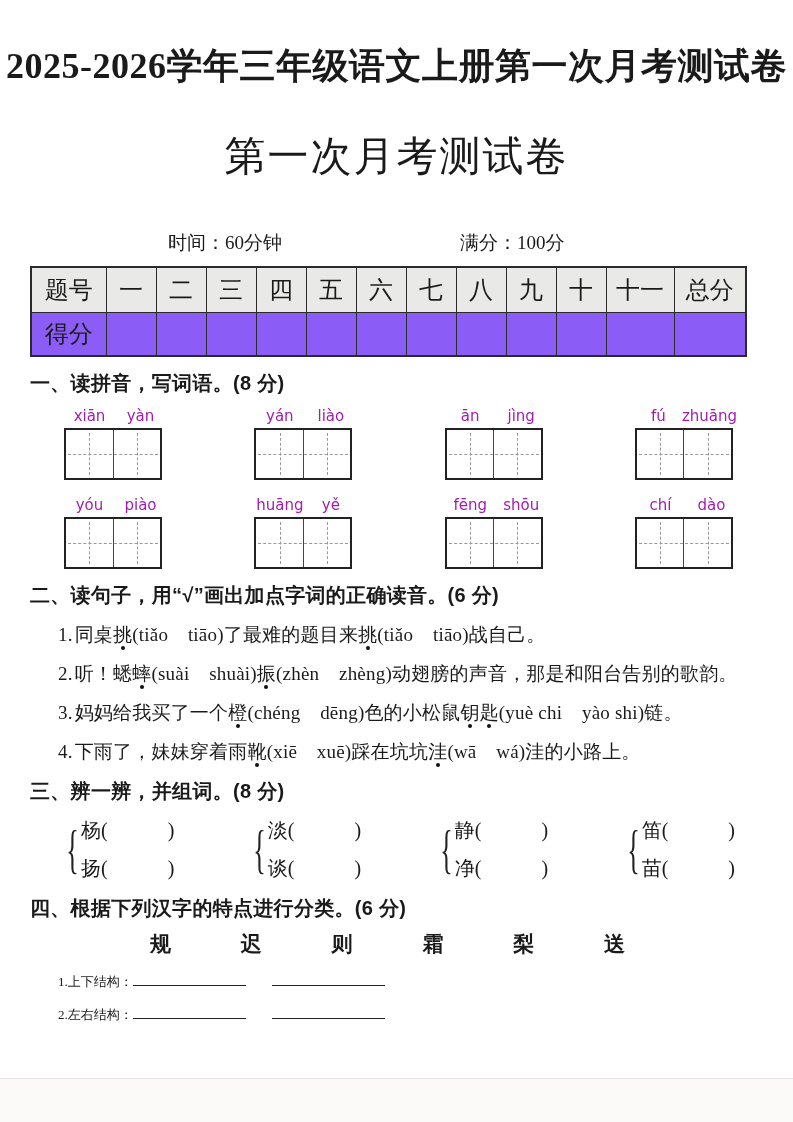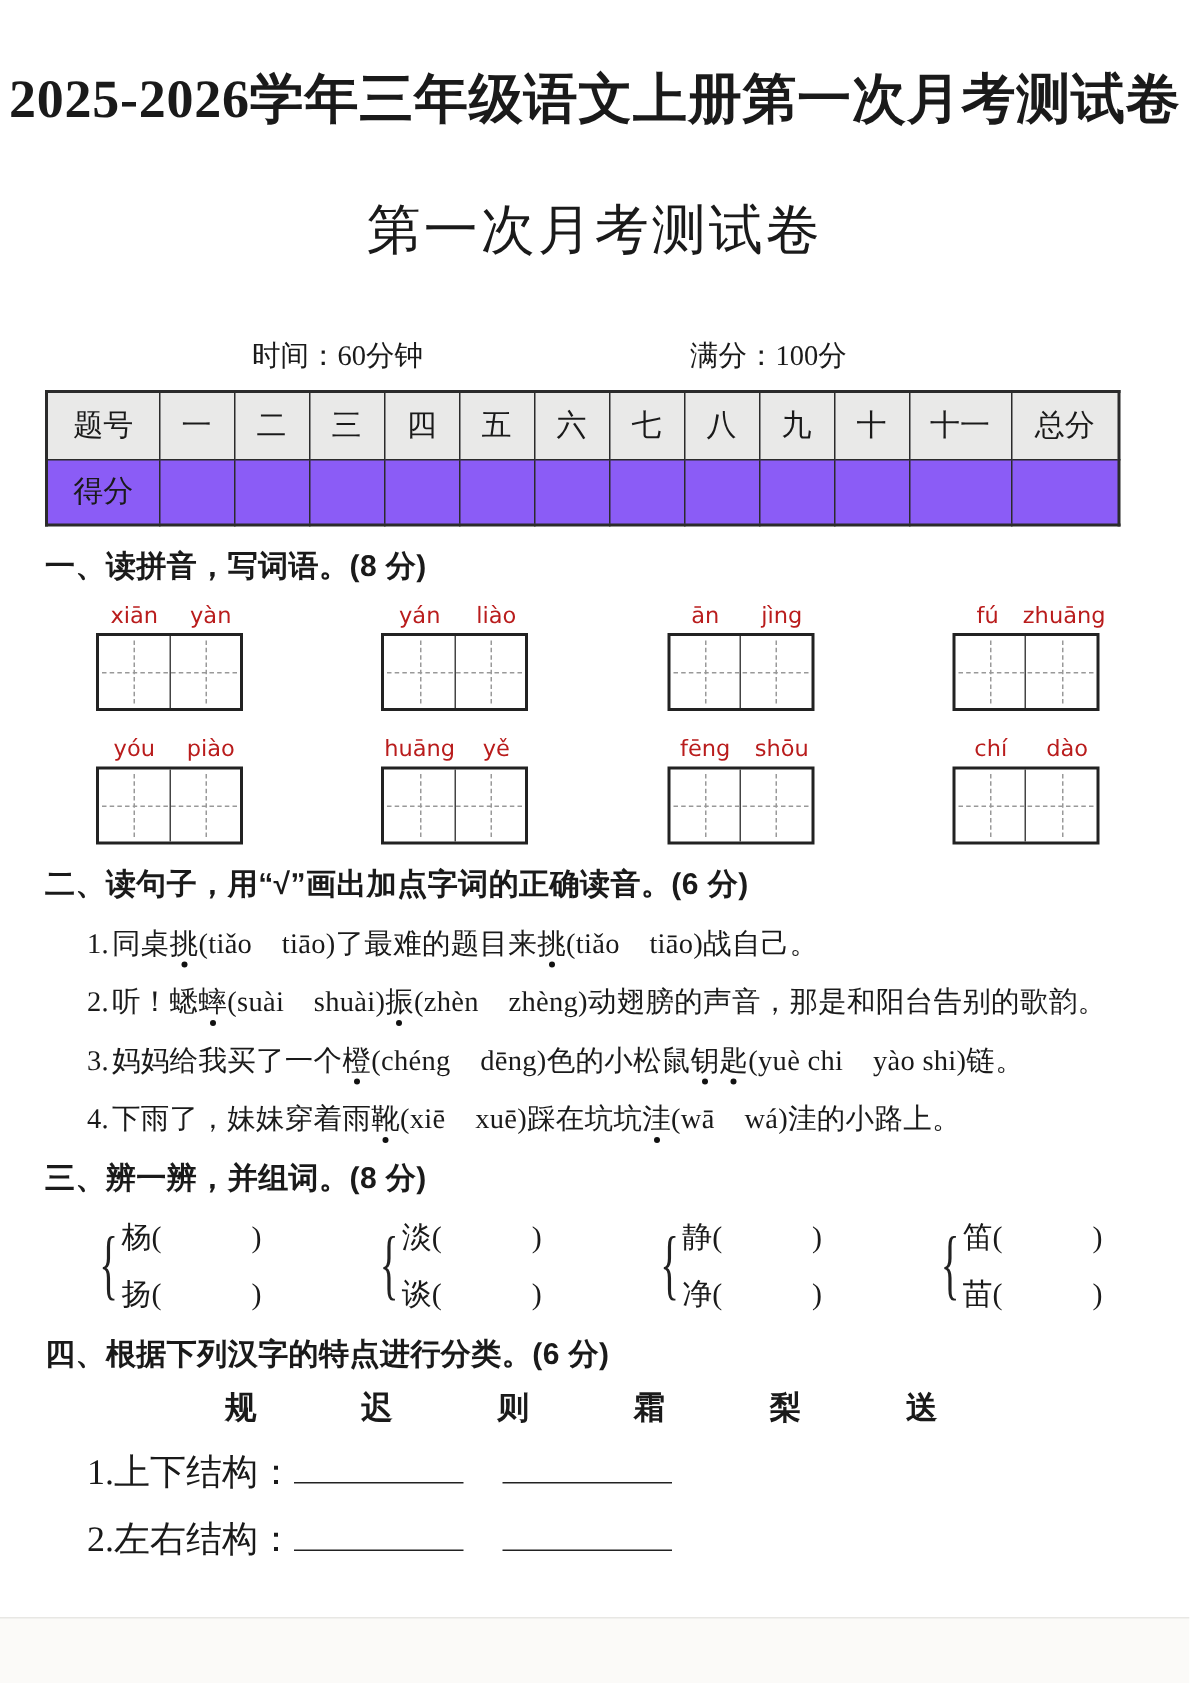--- a/index.html
+++ b/index.html
@@ -17,21 +17,21 @@
     padding-top: 42px;
     text-align: center;
     font-size: 36px;
     font-weight: 800;
     letter-spacing: 0.5px;
     font-family: "Liberation Serif", "DejaVu Serif", serif;
   }
   .subtitle {
     margin-top: 38px;
     text-align: center;
-    font-size: 36px;
+    font-size: 41px;
     font-weight: 500;
     letter-spacing: 2px;
   }
   .info-line {
     margin-top: 46px;
     display: flex;
     font-size: 19px;
   }
   .info-time { margin-left: 168px; }
   .info-score { margin-left: 178px; }
@@ -39,21 +39,21 @@
   table.score-table {
     margin: 10px 0 0 30px;
     border-collapse: collapse;
     border: 2px solid #2b2b2b;
     table-layout: fixed;
   }
   .score-table th, .score-table td {
     border: 1.5px solid #2b2b2b;
     text-align: center;
     font-weight: 500;
-    font-size: 20px;
+    font-size: 24px;
     padding: 0;
   }
   .score-table thead tr { height: 45px; background: #e9e9e8; }
   .score-table tbody tr { height: 44px; background: #8b5cf6; }
 
   .intro {
     margin: 10px 28px 0 30px;
     font-size: 19px;
     line-height: 1.95;
     text-indent: 2em;
@@ -72,21 +72,21 @@
     display: flex;
     justify-content: space-between;
     margin: 10px 56px 0 64px;
   }
   .box-row.second { margin-top: 16px; gap: 18px; }
   .box-group { width: 102px; }
   .pinyin { display: flex; width: 102px; margin-bottom: 3px; }
   .pinyin span {
     flex: 1; text-align: center;
     font-family: "DejaVu Sans", "Liberation Sans", sans-serif;
-    font-size: 15px; color: #b91c1c; white-space: nowrap;
+    font-size: 15px; color: #a21caf; white-space: nowrap;
   }
   .writebox {
     display: flex; width: 98px; height: 52px;
     border: 2px solid #222; position: relative; background: #fff;
   }
   .writebox::after {
     content: ""; position: absolute; left: 2px; right: 2px; top: 50%;
     border-top: 1px dashed #999;
   }
   .cell { flex: 1; position: relative; }
@@ -124,21 +124,21 @@
   .pair-lines { display: flex; flex-direction: column; gap: 11px; font-size: 20px; }
   .pair-line { white-space: pre-wrap; }
 
   .chars-row {
     display: flex;
     justify-content: space-between;
     margin: 8px 168px 0 150px;
     font-size: 21px;
     font-weight: 600;
   }
-  .fill-line { margin: 13px 0 0 58px; font-size: 24px; }
+  .fill-line { margin: 13px 0 0 58px; font-size: 13px; }
   .blank {
     display: inline-block; width: 113px; height: 15px;
     border-bottom: 1.6px solid #222; vertical-align: baseline;
   }
   .blank + .blank { margin-left: 26px; }
   .bottom-strip {
     position: absolute; left: 0; right: 0; top: 1078px; bottom: 0;
     background: #fbfaf8; border-top: 1px solid #e8e7e4;
   }
 </style>

